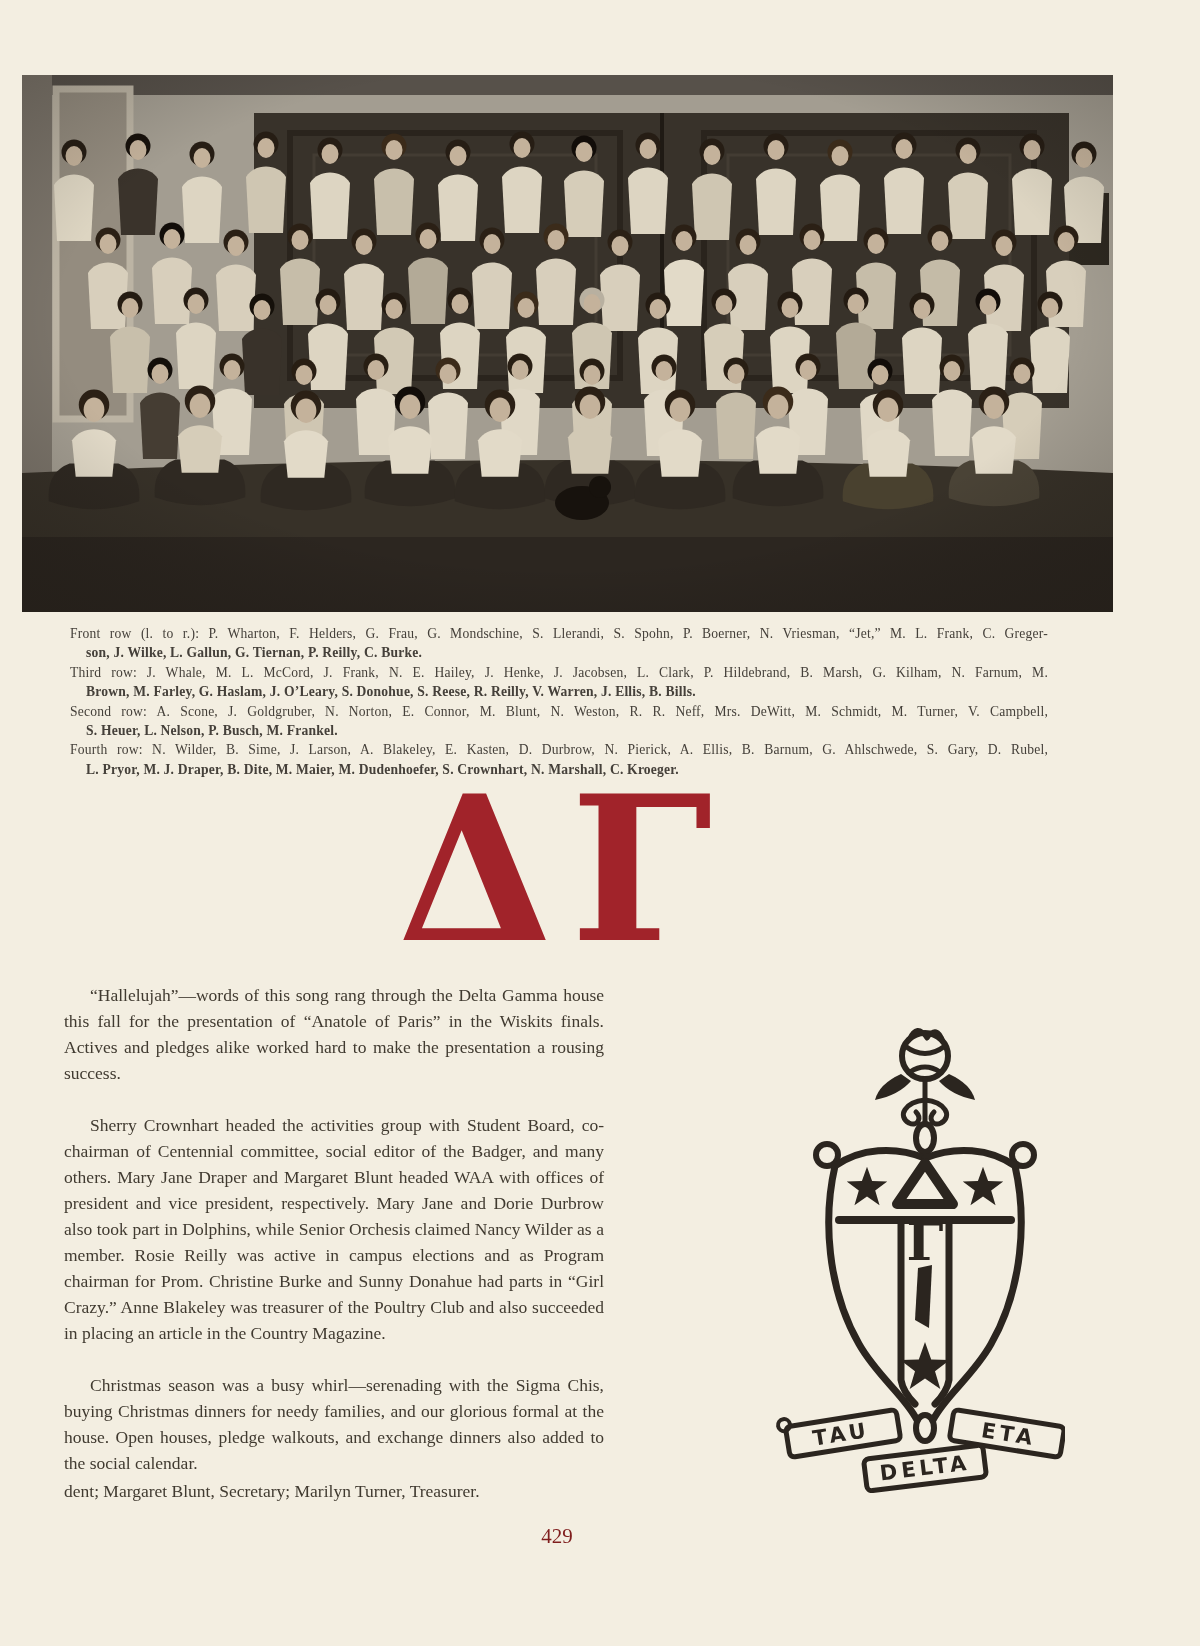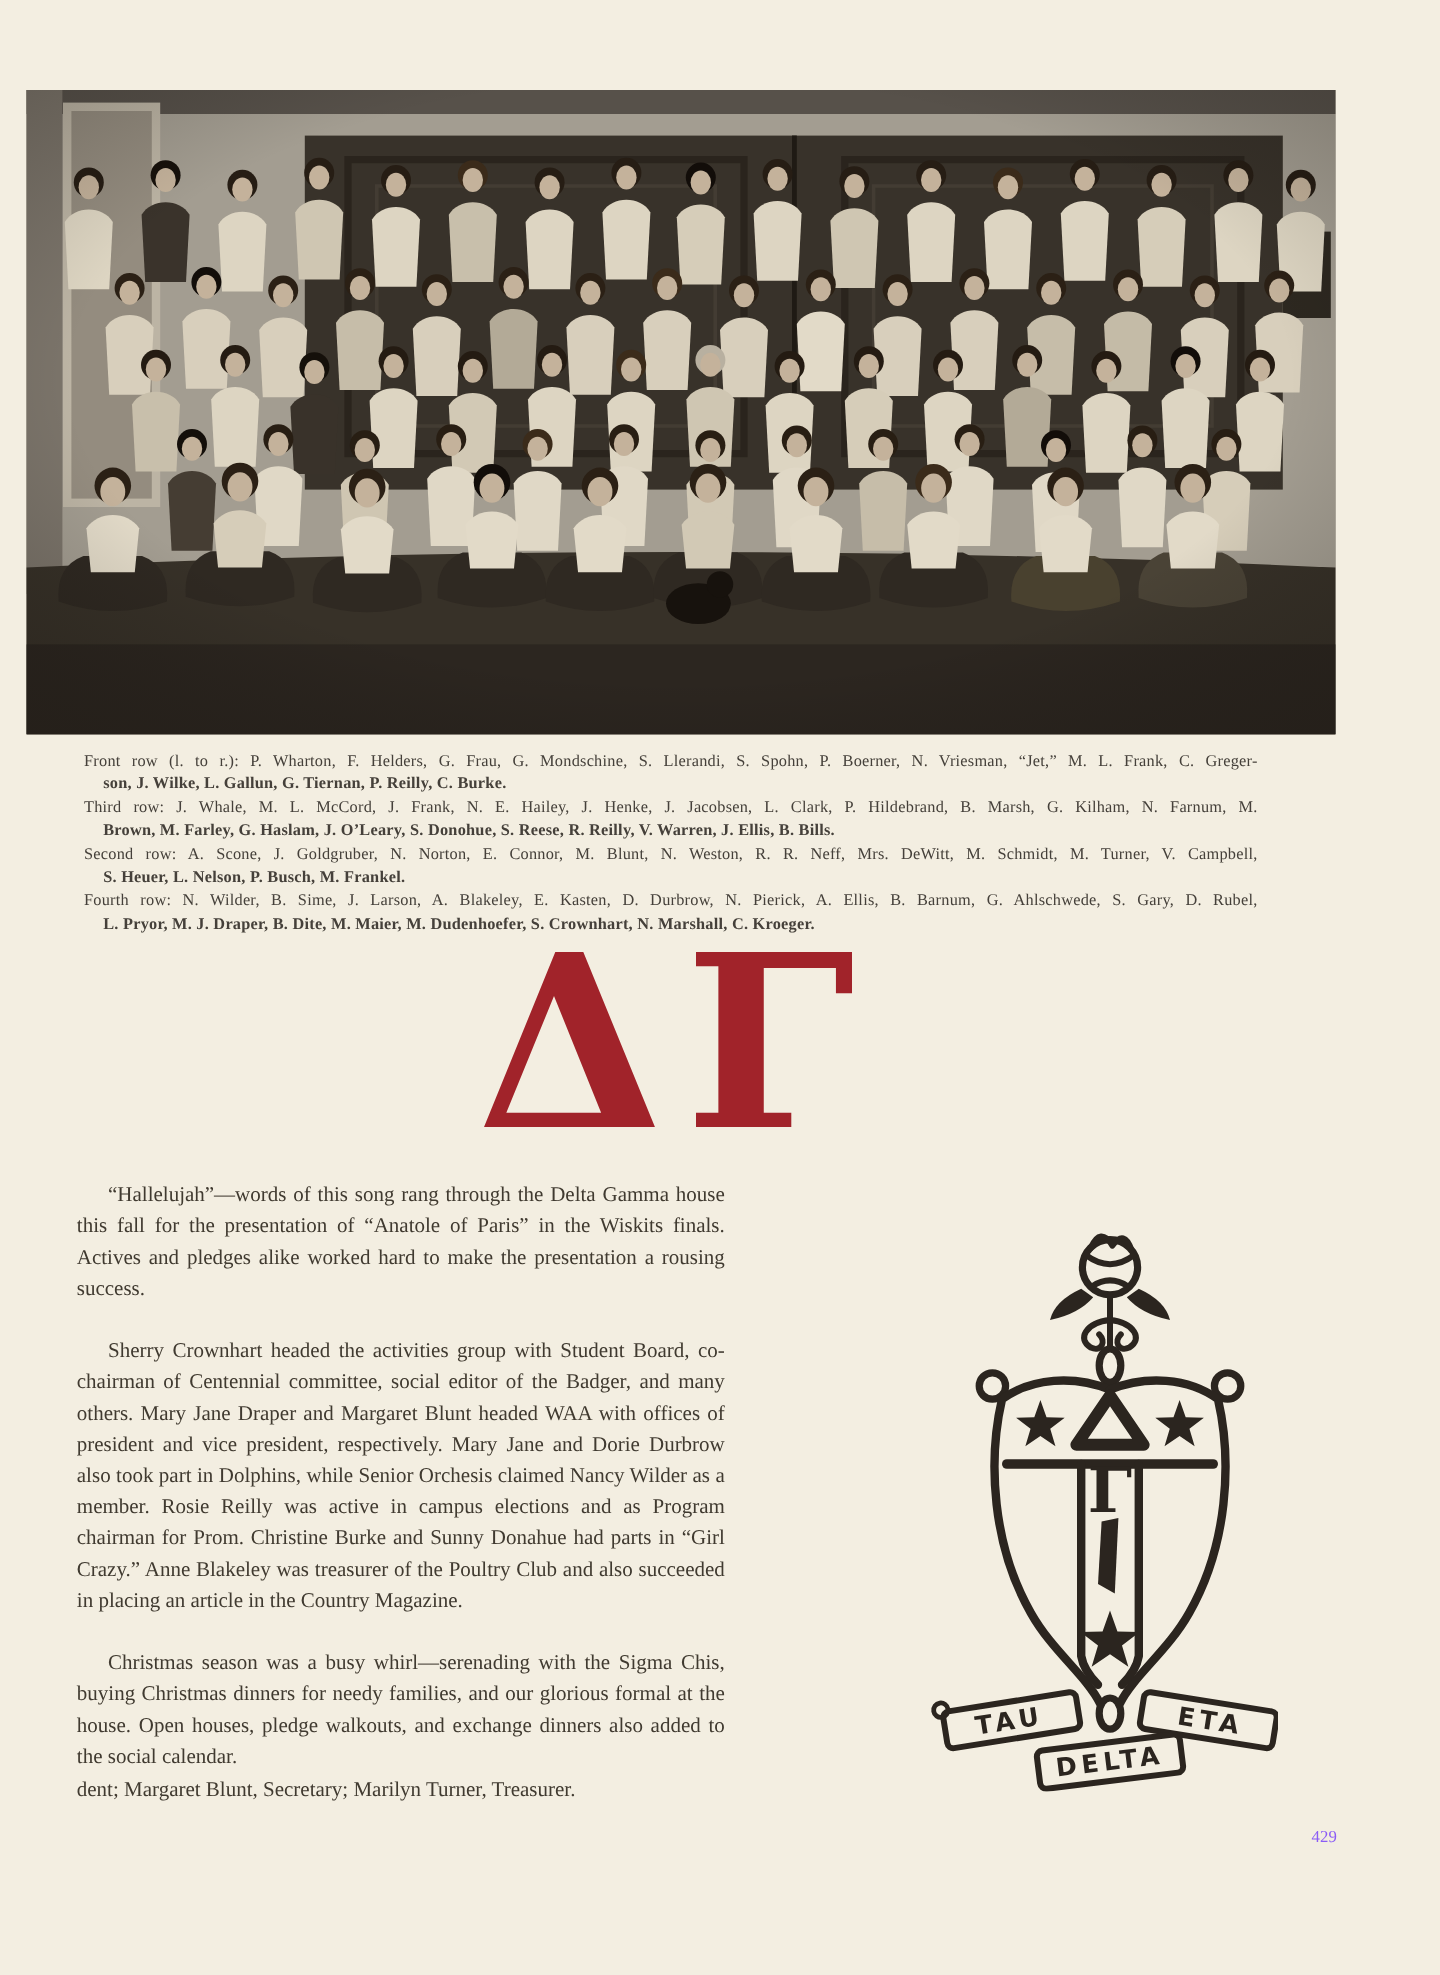--- a/index.html
+++ b/index.html
@@ -30,21 +30,21 @@
   
   .crest{left:765px;top:988px;width:300px;height:505px;}
   .crest svg{display:block;width:100%;height:100%;}
   .crest .ln{fill:none;stroke:#2b251f;stroke-linecap:round;stroke-linejoin:round;}
   .crest .ink{fill:#2b251f;}
   .crest .ribbon{fill:#f3eee1;stroke:#2b251f;stroke-width:5;}
   .crest text{fill:#2b251f;font-family:"DejaVu Sans", sans-serif;font-weight:600;}
   .crest .bannertext{font-size:21px;letter-spacing:4px;}
   .crest .gammaglyph{font-family:"DejaVu Serif", serif;font-weight:bold;font-size:52px;}
   
-  .pageno{left:0;top:1524px;width:1114px;text-align:right;font-size:14px;color:#8b5cf6;}
+  .pageno{left:0;top:1524px;width:1114px;text-align:center;font-size:21px;color:#7f1d1d;}
 </style>
 </head>
 <body>
 
 <div class="abs photo">
   <svg viewBox="0 0 1091 537" preserveAspectRatio="none">
     <defs>
       <g id="pp">
         <path d="M-20,46 C-12,32 12,32 20,46 L17,102 L-17,102 Z" fill="var(--t,#ddd5c2)"></path>
         <circle cx="0" cy="13" r="12.5" fill="var(--h,#261d14)"></circle>

